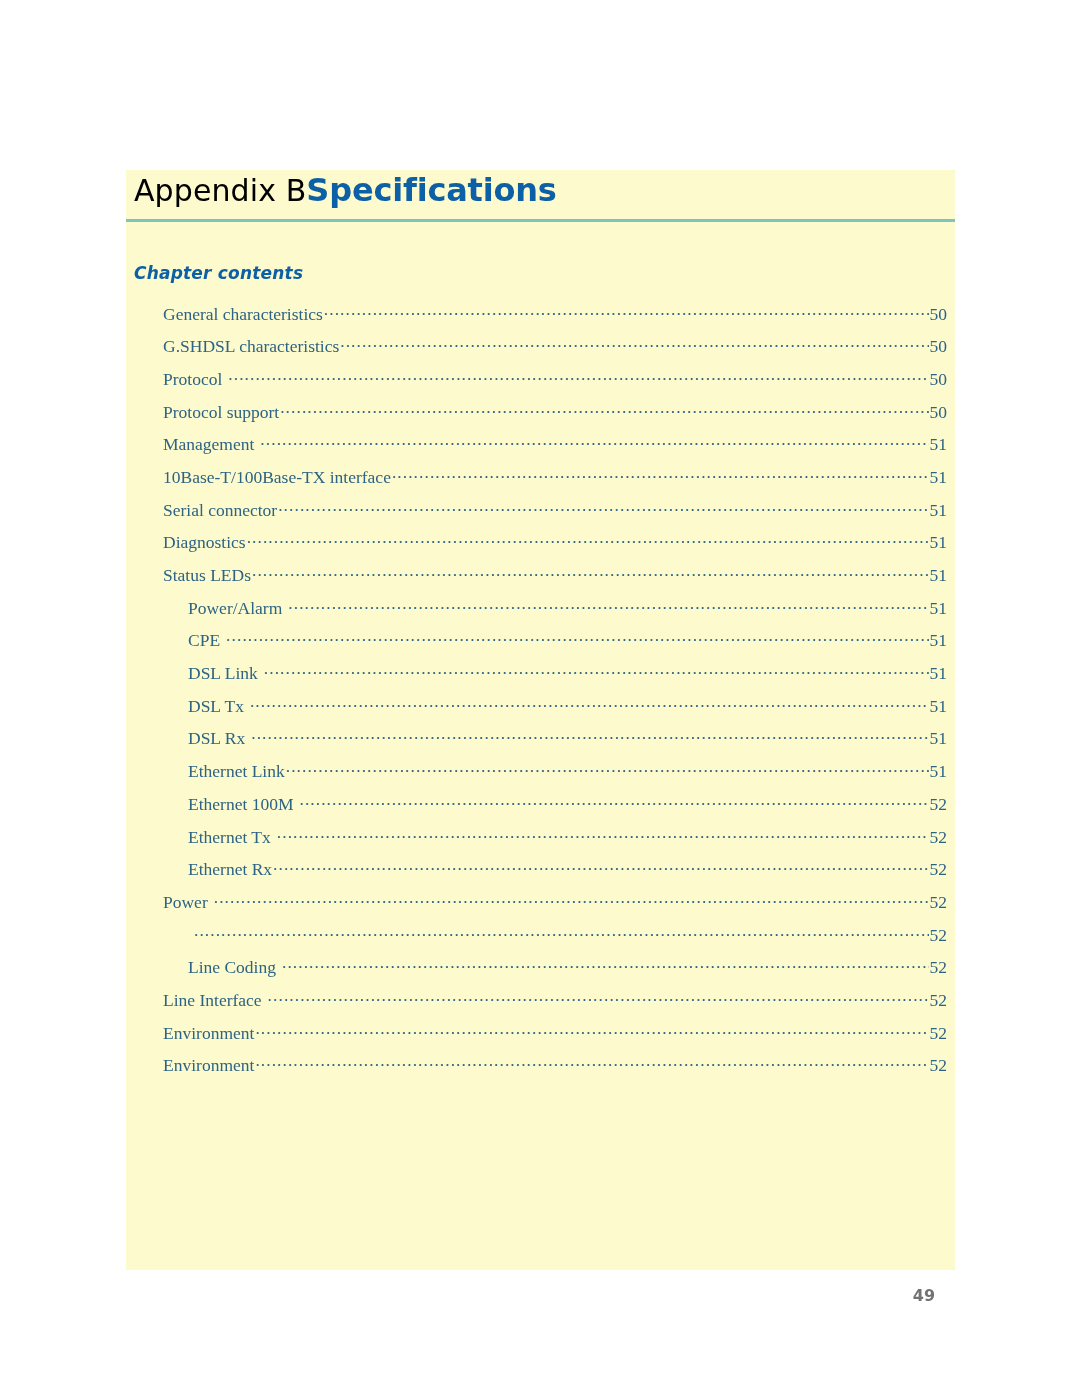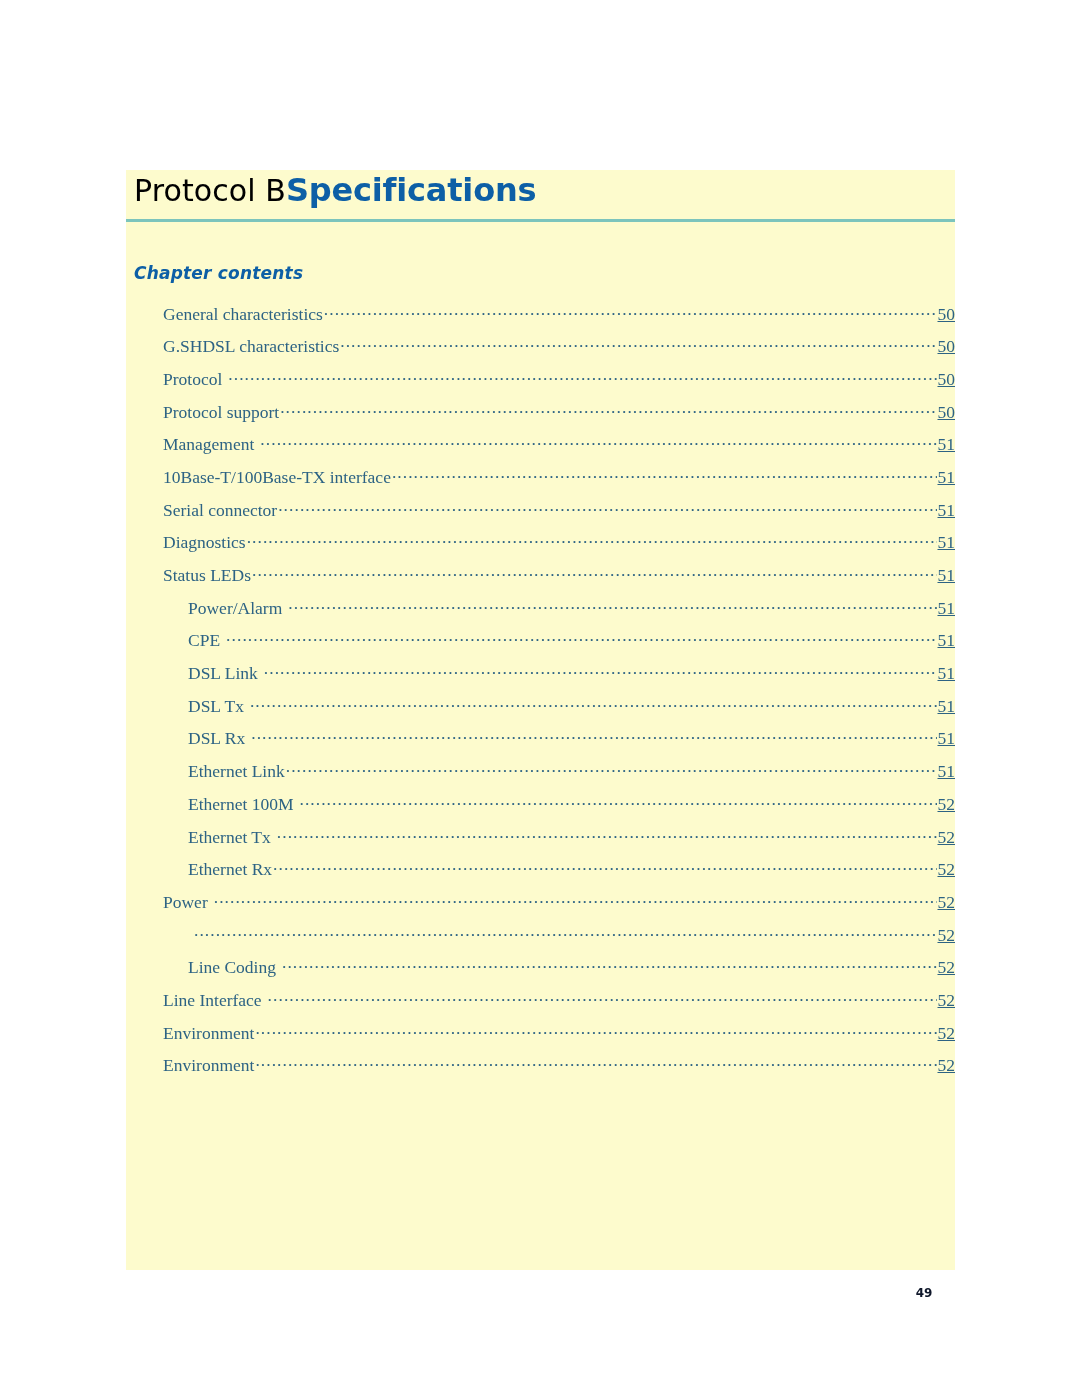--- a/index.html
+++ b/index.html
@@ -108,47 +108,46 @@
              "........................................................................";
     position: absolute;
     left: 0;
     bottom: 0;
     white-space: nowrap;
     letter-spacing: 1.05px;
     font-size: 17.5px;
   }
   .toc-page {
     flex: 0 0 auto;
-    padding-right: 0;
+    padding-right: 8px;
     text-align: right;
-    text-decoration: underline;
   }
   
   .toc-row.gap .toc-leader { margin-left: 6px; }
 
   
   .folio {
     position: absolute;
     left: 893px;
     top: 1286px;
     width: 62px;
     text-align: center;
     font-family: "DejaVu Sans", sans-serif;
-    font-size: 12px;
+    font-size: 16px;
     font-weight: 700;
-    color: #0f172a;
+    color: #737373;
   }
 </style>
 </head>
 <body>
 
 <div class="page-panel">
 
   <div class="chapter-title">
-    <span class="title-prefix">Protocol B</span><span class="title-main">Specifications</span>
+    <span class="title-prefix">Appendix B</span><span class="title-main">Specifications</span>
   </div>
 
   <div class="title-rule"></div>
 
   <div class="contents-heading">Chapter contents</div>
 
   <div class="toc" id="toc-list">
       <div class="toc-row level-1">
         <span class="toc-label">General characteristics</span>
         <span class="toc-leader"></span>

